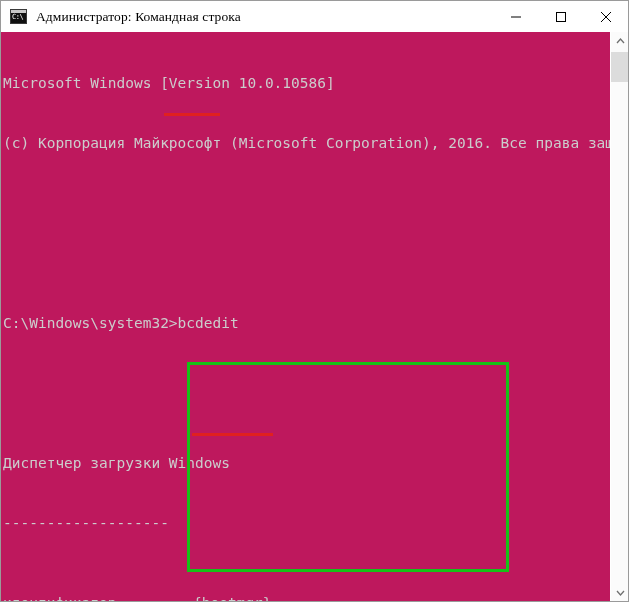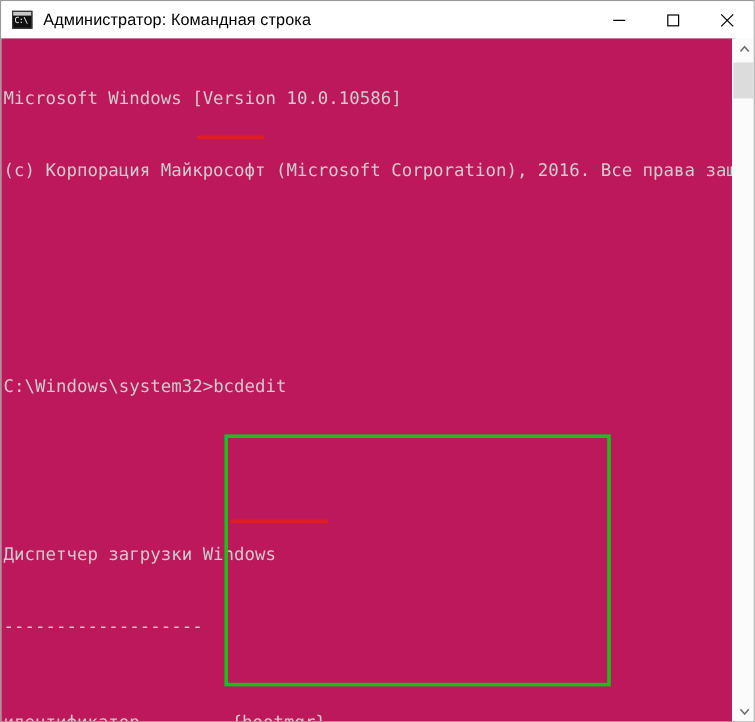--- a/index.html
+++ b/index.html
@@ -53,21 +53,21 @@
     position: absolute;
     left: 1px; top: 3px;
     font-family: "DejaVu Sans Mono", monospace;
     font-size: 7px;
     line-height: 9px;
     color: #ffffff;
     letter-spacing: -0.5px;
   }
 
   #title-text {
-    font-family: Liberation Sans, sans-serif;
+    font-family: Liberation Serif, serif;
     font-size: 13.5px;
     color: #000000;
     white-space: nowrap;
     letter-spacing: 0.1px;
   }
 
   #win-controls {
     position: absolute;
     right: 0; top: 0;
     height: 31px;

